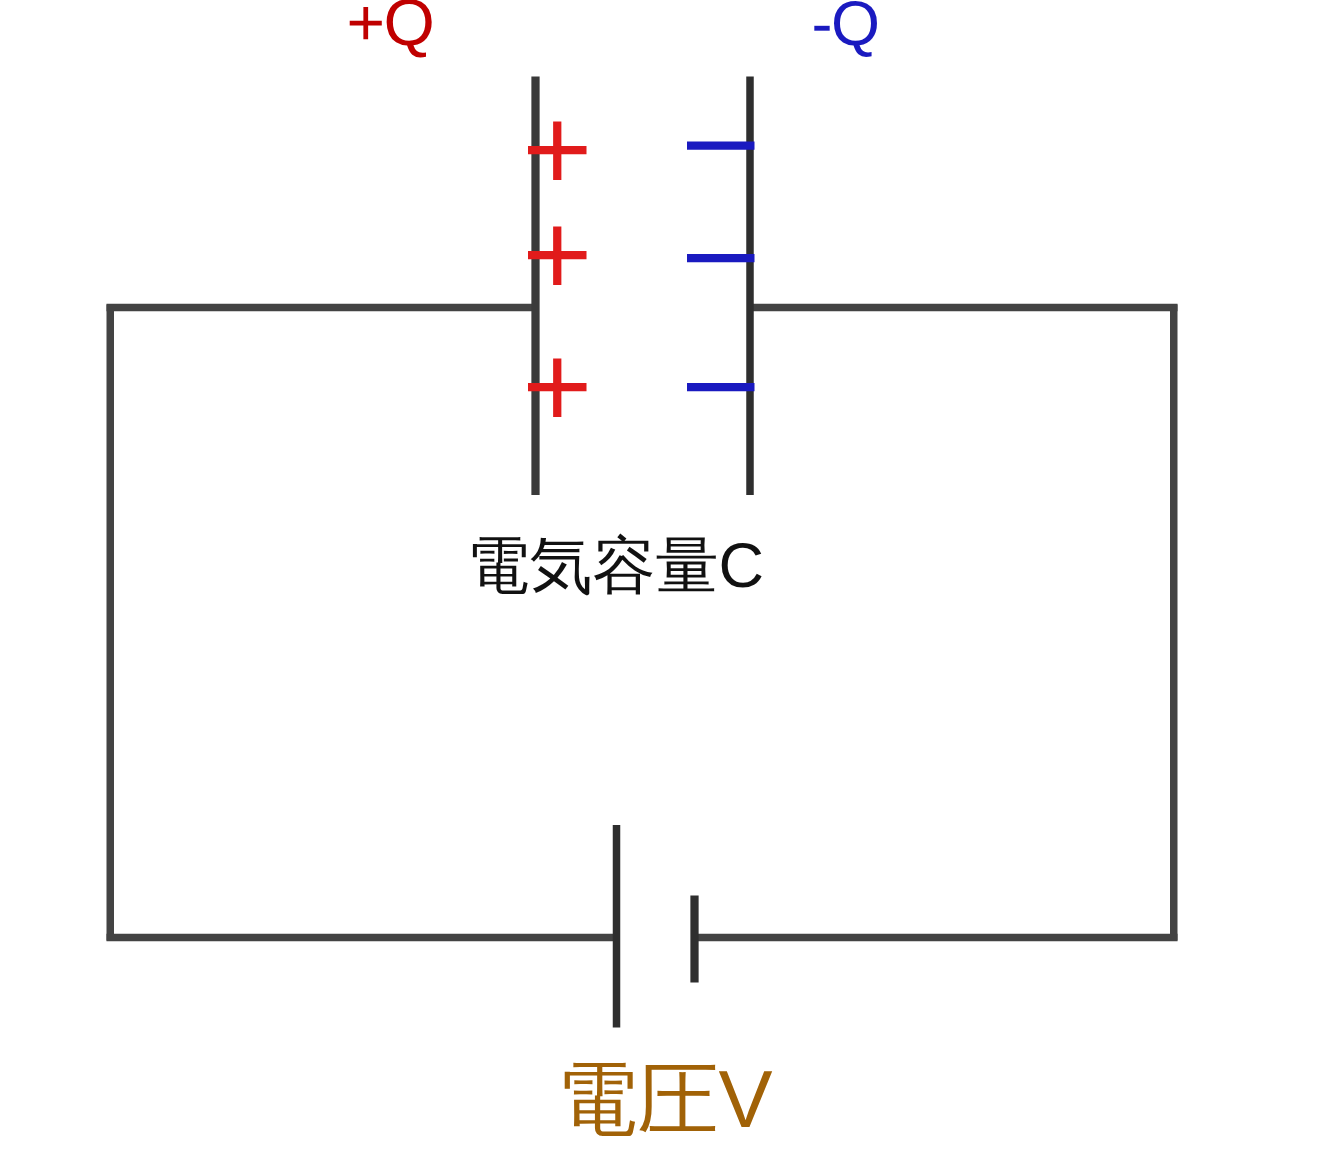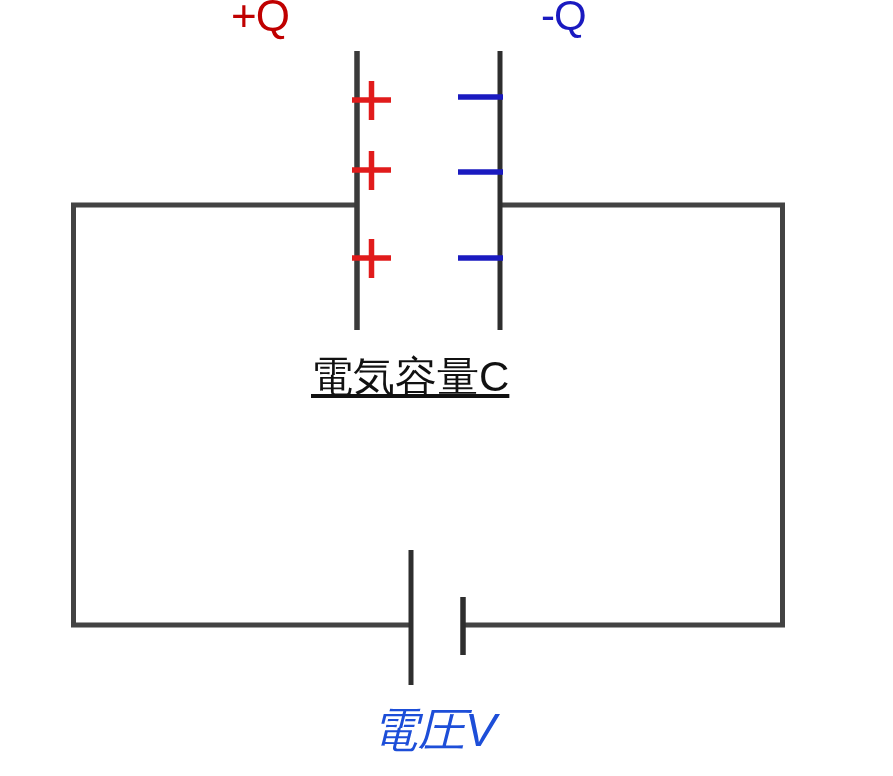--- a/index.html
+++ b/index.html
@@ -43,28 +43,26 @@
     top: -5px;
     font-size: 42px;
     color: #1a1ac0;
     letter-spacing: -1px;
   }
   #label-capacitance {
     left: 311px;
     top: 356px;
     font-size: 42px;
     color: #111111;
-    text-decoration: underline;
   }
   #label-voltage {
     left: 371px;
     top: 706px;
-    font-size: 47px;
-    color: #1d4ed8;
-    font-style: italic;
+    font-size: 54px;
+    color: #a16207;
   }
 </style>
 </head>
 <body>
 
 <div id="stage">
 
   <svg id="diagram-svg" viewBox="0 0 893 776" xmlns="http://www.w3.org/2000/svg">
 
     <g stroke="#434343" stroke-width="5" fill="none" stroke-linecap="butt">

